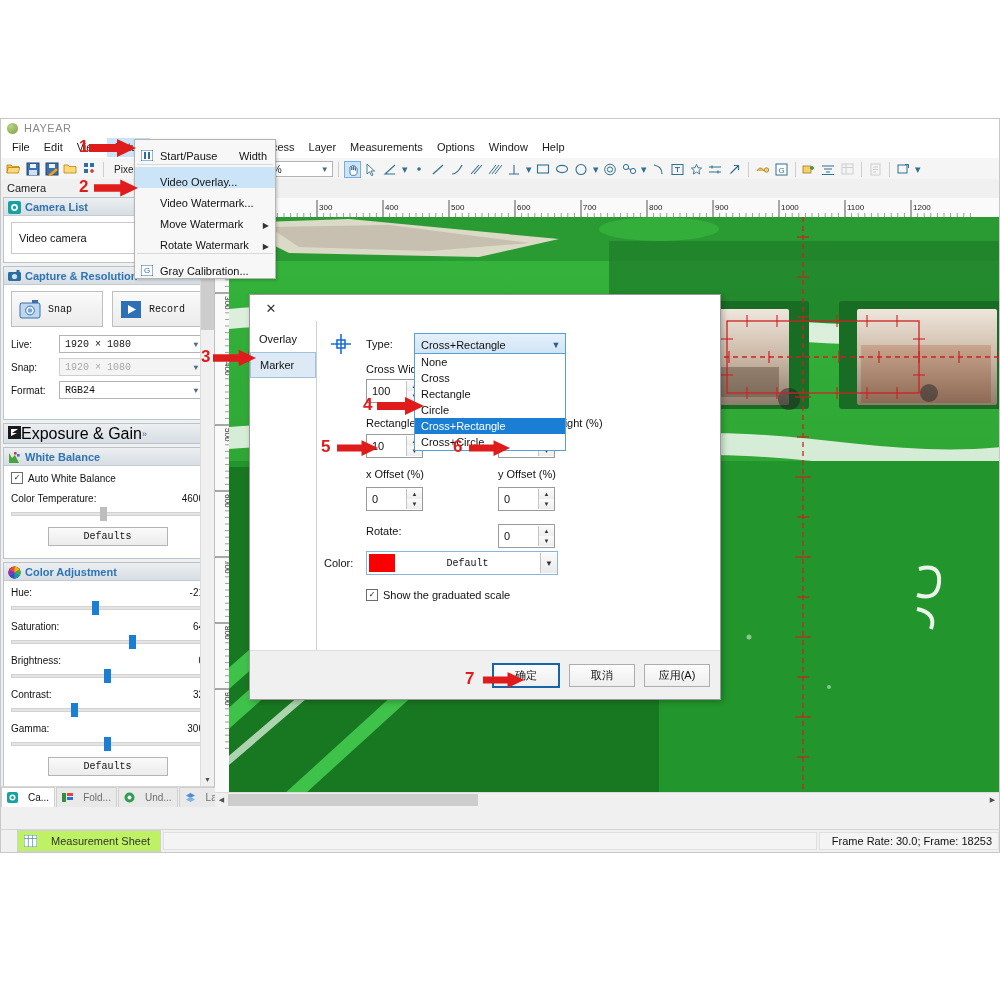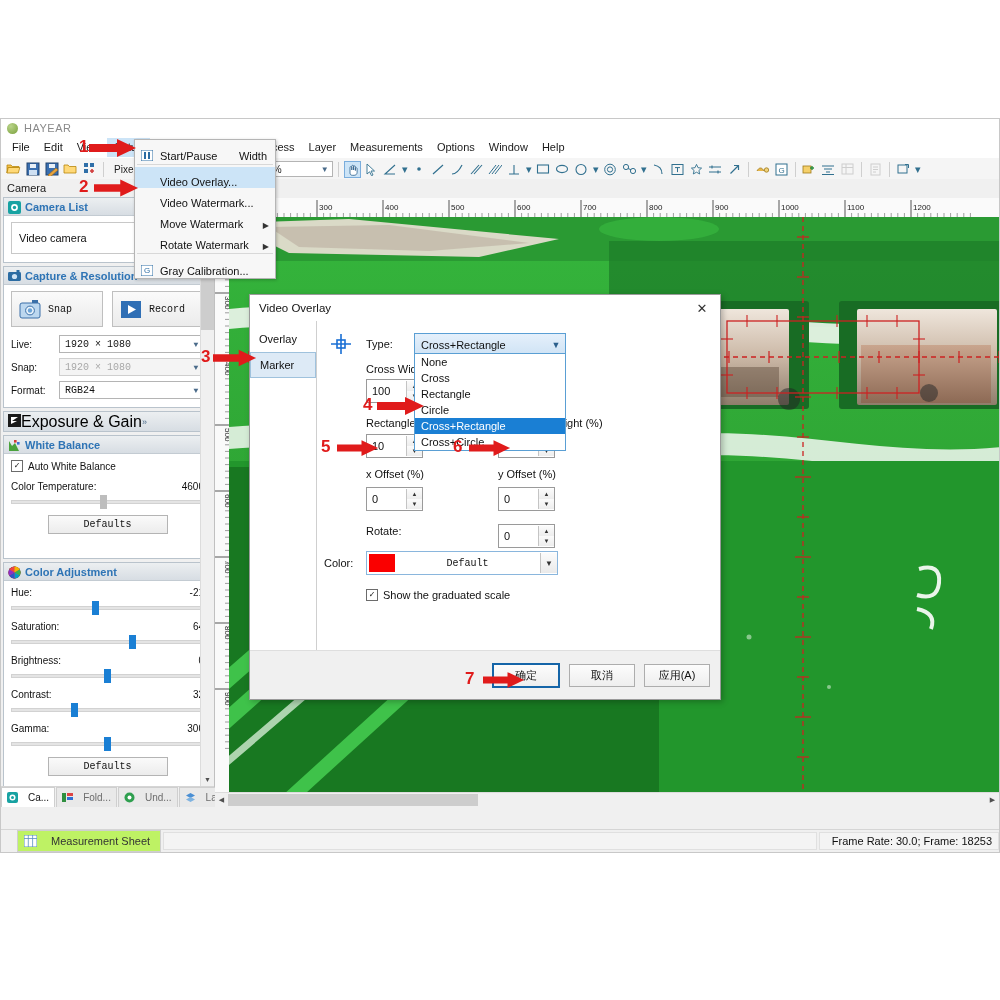--- a/index.html
+++ b/index.html
@@ -75,21 +75,21 @@
   .combo .cv{flex:1;}
   .combo .ca{width:14px;text-align:center;color:#4a6b8a;font-size:8px;}
   .chk{display:flex;align-items:center;font-size:10px;color:#111;margin-bottom:9px;}
   .chkbox{width:10px;height:10px;border:1px solid #6b6b6b;background:#fff;margin-right:5px;
      display:flex;align-items:center;justify-content:center;font-size:8px;color:#111;line-height:1;}
   .sl-label{display:flex;justify-content:space-between;font-size:10px;color:#111;margin-bottom:3px;}
   .slider{position:relative;height:14px;margin-bottom:6px;}
   .sl-track{position:absolute;left:0;right:0;top:5px;height:4px;background:#e4e4e4;border:1px solid #d2d2d2;box-sizing:border-box;}
   .sl-thumb{position:absolute;top:0;width:7px;height:14px;background:#1a7fd4;}
   .sl-thumb.gray{background:#bdbdbd;}
-  .defbtn{margin:6px auto 16px auto;width:118px;height:17px;border:1px solid #b4b4b4;
+  .defbtn{margin:6px auto 4px auto;width:118px;height:17px;border:1px solid #b4b4b4;
      background:linear-gradient(#fafafa,#ececec);display:flex;align-items:center;justify-content:center;
      font-size:10px;color:#111;font-family:"Liberation Mono",monospace;}
   .collapsed-hdr{height:19px;margin:0 2px 3px 2px;border:1px solid #b9c3cc;
      background:linear-gradient(#eceff1,#d7dde3);display:flex;align-items:center;padding:0 4px;}
 
   
   .vscroll{position:absolute;right:0;top:0;width:13px;bottom:0;background:#f0f0f0;border-left:1px solid #dcdcdc;}
   .vscroll .up,.vscroll .dn{height:13px;display:flex;align-items:center;justify-content:center;
      font-size:7px;color:#505050;background:#f0f0f0;}
   .vscroll .thumb{position:absolute;top:13px;left:0;width:13px;height:120px;background:#cdcdcd;}
@@ -463,21 +463,21 @@
                 <span class="ca">▼</span>
               </div>
             </div>
             <div class="fieldrow">
               <label>Snap:</label>
               <div class="combo dis">
                 <span class="cv">1920 × 1080</span>
                 <span class="ca">▼</span>
               </div>
             </div>
-            <div class="fieldrow" style="margin-bottom:0">
+            <div class="fieldrow" style="margin-bottom:12px">
               <label>Format:</label>
               <div class="combo">
                 <span class="cv">RGB24</span>
                 <span class="ca">▼</span>
               </div>
             </div>
           </div>
         </div>
 
         <div class="collapsed-hdr">
@@ -1065,21 +1065,20 @@
             <rect x="0" y="0" width="12" height="11" fill="#fff" stroke="#2b6ca3"></rect>
             <text x="6" y="8.4" font-size="8" text-anchor="middle" fill="#2b6ca3" font-family="Liberation Sans">G</text>
           </svg>
       </span>
       <span class="dd-txt">Gray Calibration...</span>
     </div>
   </div>
 
   <div class="dialog">
     <div class="dlg-title">
-      <div class="t">Video Overlay</div>
       <div class="dlg-close">✕</div>
     </div>
 
     <div class="dlg-body">
       <div class="dlg-nav">
         <div class="navitem">Overlay</div>
         <div class="navitem sel">Marker</div>
       </div>
 
       <div class="dlg-main">

